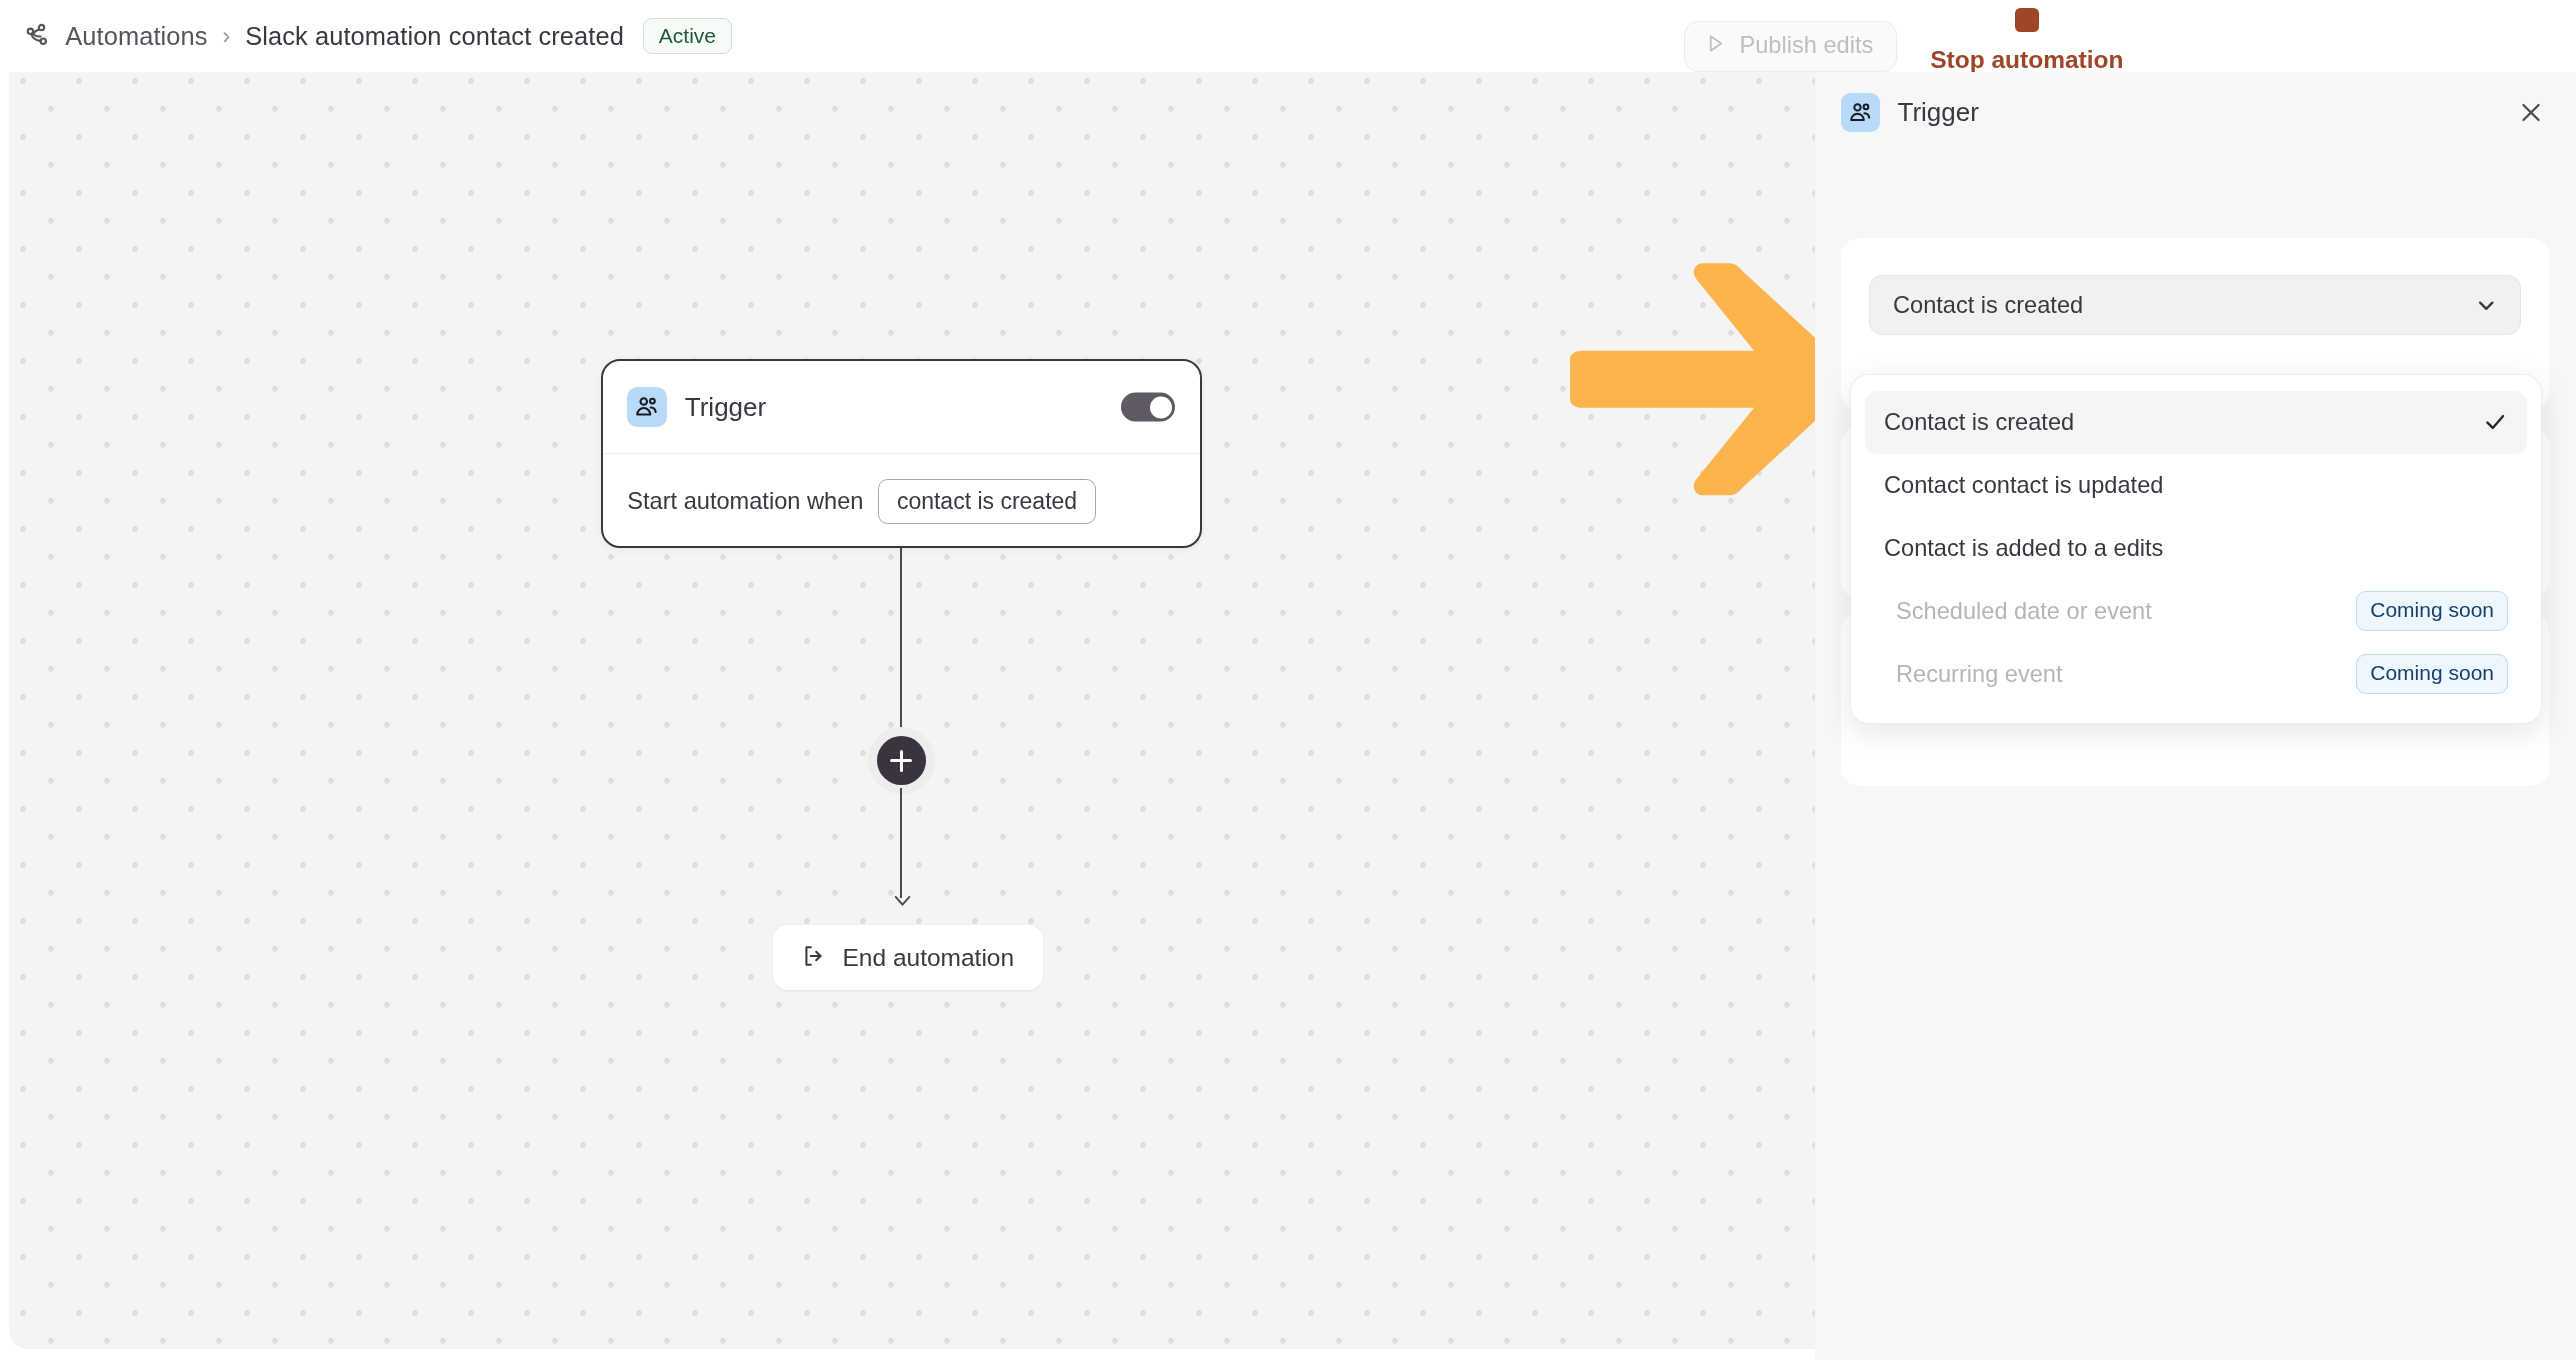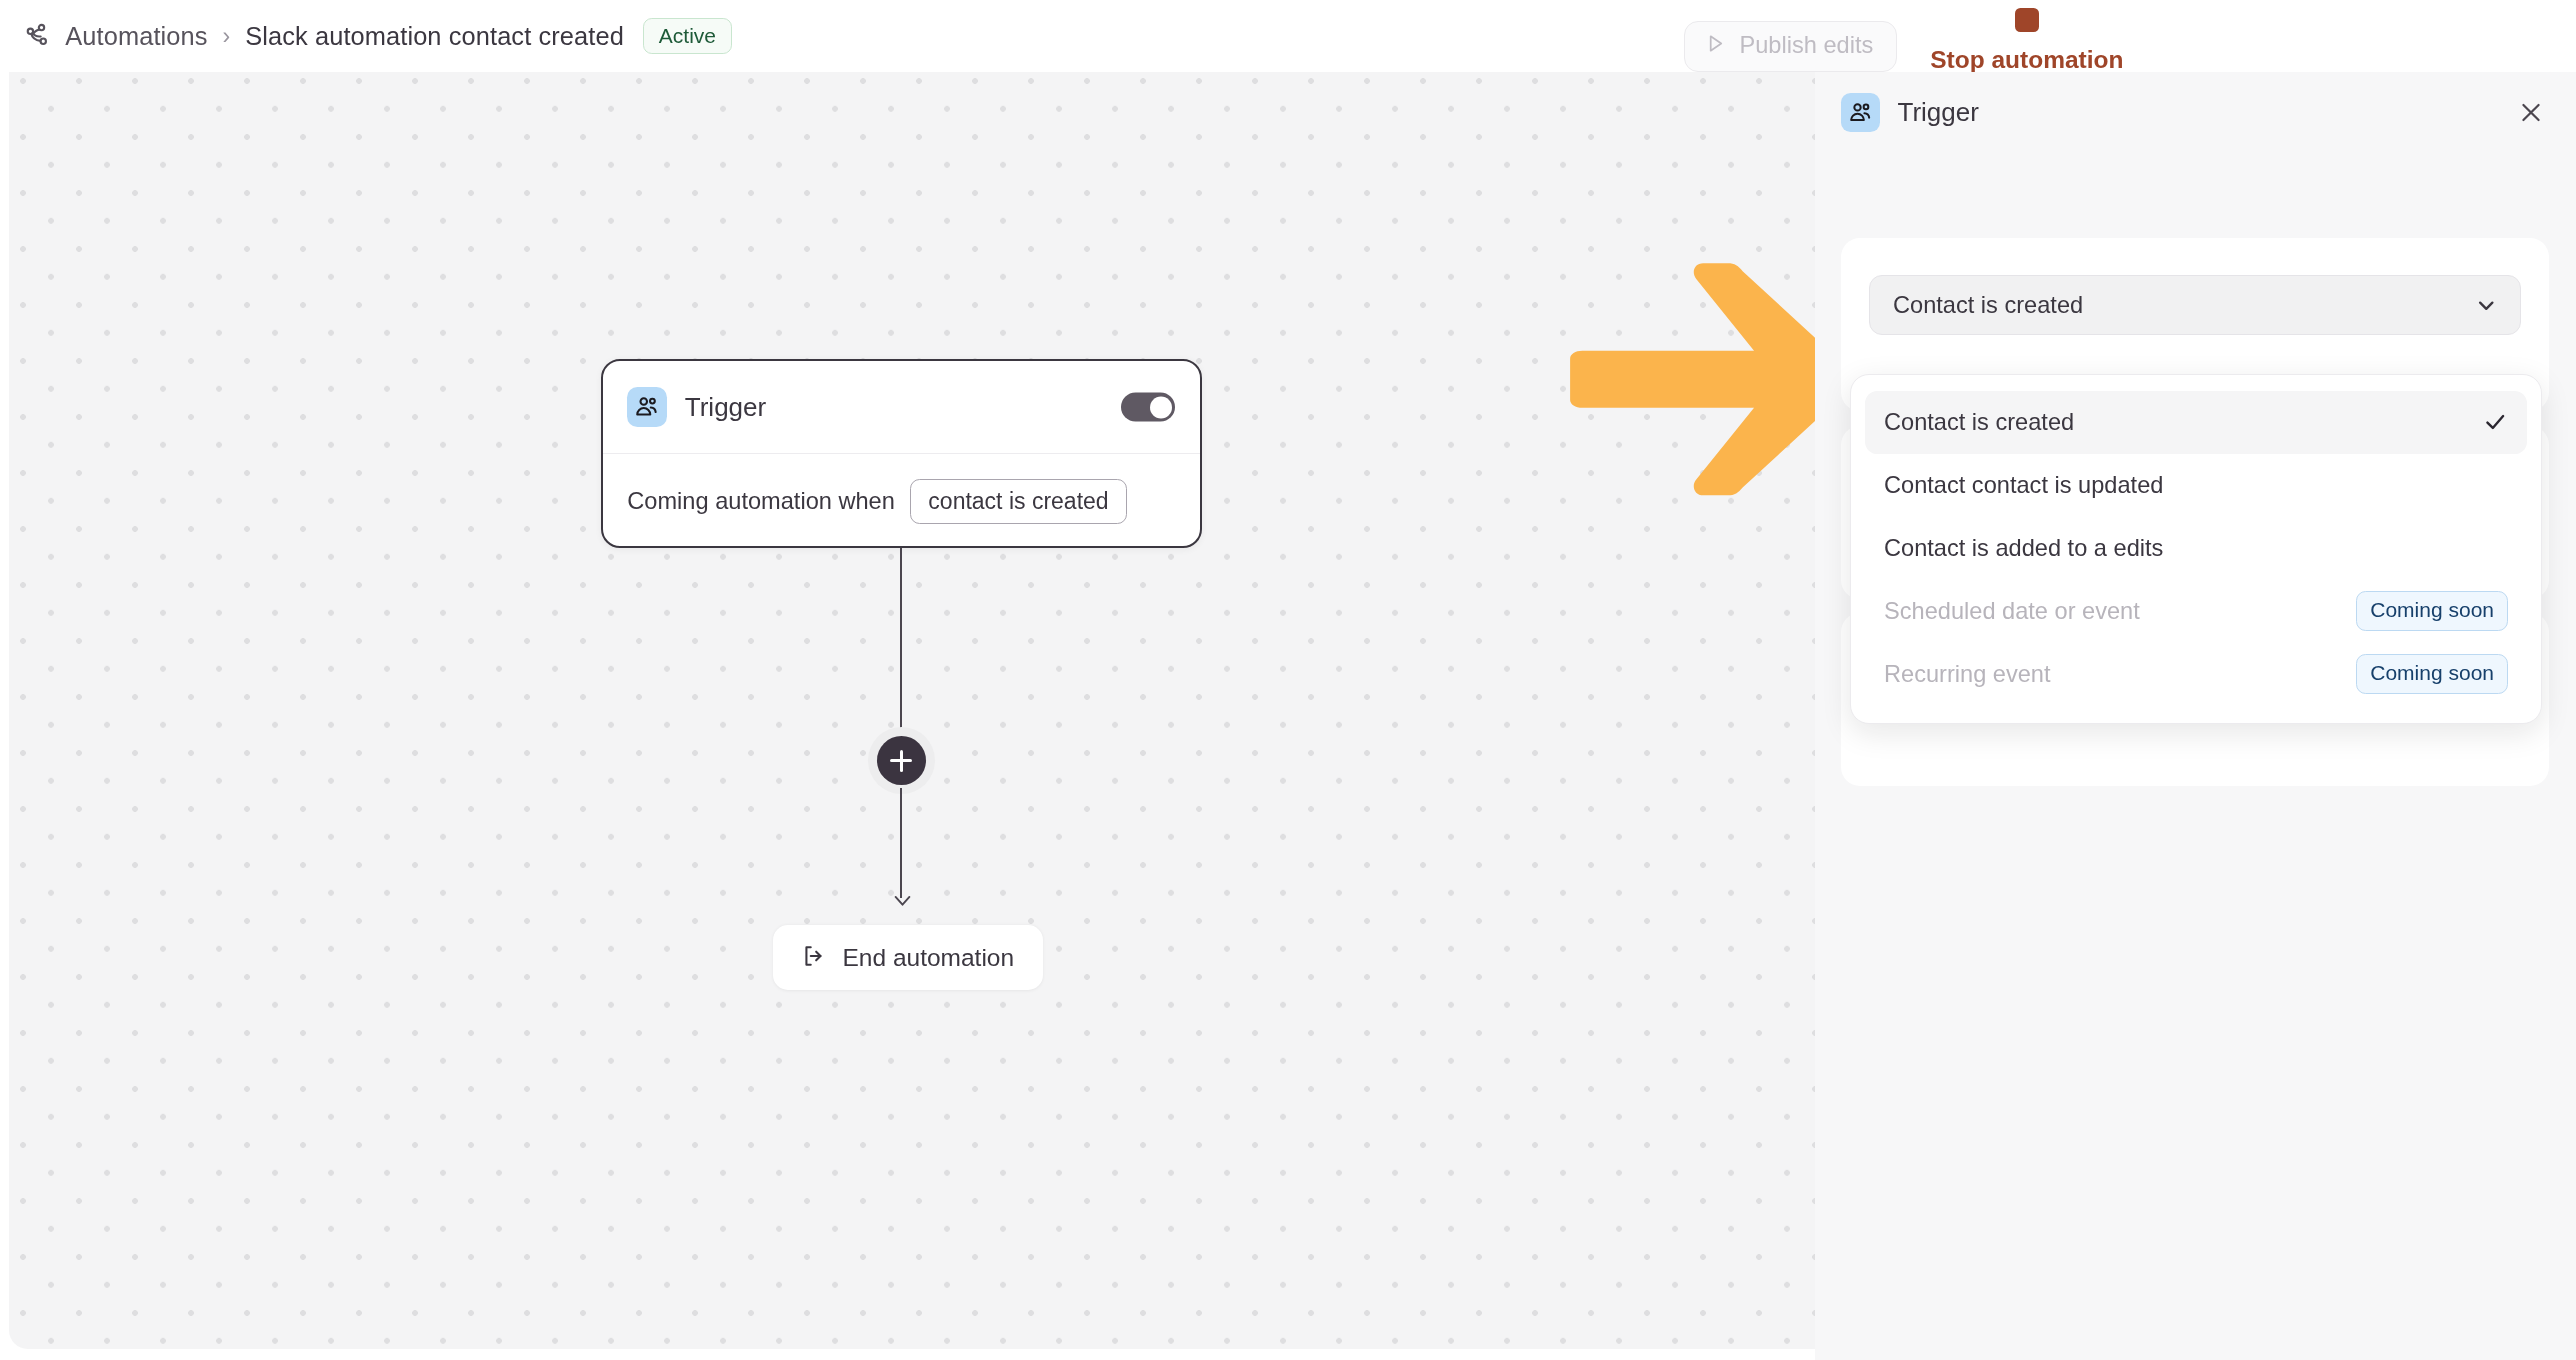--- a/index.html
+++ b/index.html
@@ -174,21 +174,21 @@
     background: #ffffff; border: 1.6px solid #ECEBEE; border-radius: 19px;
     box-shadow: 0 8.8px 30px rgba(20,18,24,.10);
     padding: 15.8px 14px 17.5px 14px;
   }
   .dd-item {
     height: 63px; display: flex; align-items: center;
     padding: 0 19px 0 19px; border-radius: 12.3px; position: relative;
   }
   .dd-item.selected { background: #F5F5F6; }
   .dd-label { font-size: 23.6px; color: #3B3740; flex: 1 1 auto; }
-  .dd-item.disabled .dd-label { color: #B7B4BB; }
+  .dd-item.disabled .dd-label { color: #B7B4BB; margin-left: 12px; }
   .dd-check { width: 26px; height: 26px; display:flex; align-items:center; justify-content:center; }
   .soon-badge {
     border: 1.6px solid #BCD9F2; background: #EFF7FE; color: #17406B;
     border-radius: 9.6px; font-size: 21px; padding: 7px 13px 10px 13px;
     line-height: 1; white-space: nowrap;
   }
 </style>
 </head>
 <body>
 
@@ -237,21 +237,21 @@
             <circle cx="9" cy="7" r="3"></circle>
             <path d="M3 19a6 6 0 0 1 12 0z"></path>
             <circle cx="17" cy="6.5" r="2.2"></circle>
             <path d="M15.5 12.5c2.6.2 4.3 2 4.5 4.2"></path>
           </svg>
         </span>
         <span class="node-title">Trigger</span>
         <span class="toggle"></span>
       </div>
       <div class="node-body">
-        <span class="node-body-label">Coming automation when</span>
+        <span class="node-body-label">Start automation when</span>
         <span class="node-pill">contact is created</span>
       </div>
     </div>
 
     <div class="conn-line-top"></div>
     <div class="plus-btn">
       <div class="plus-btn-inner"></div>
     </div>
     <div class="conn-line-bot"></div>
     <span class="conn-arrow">

